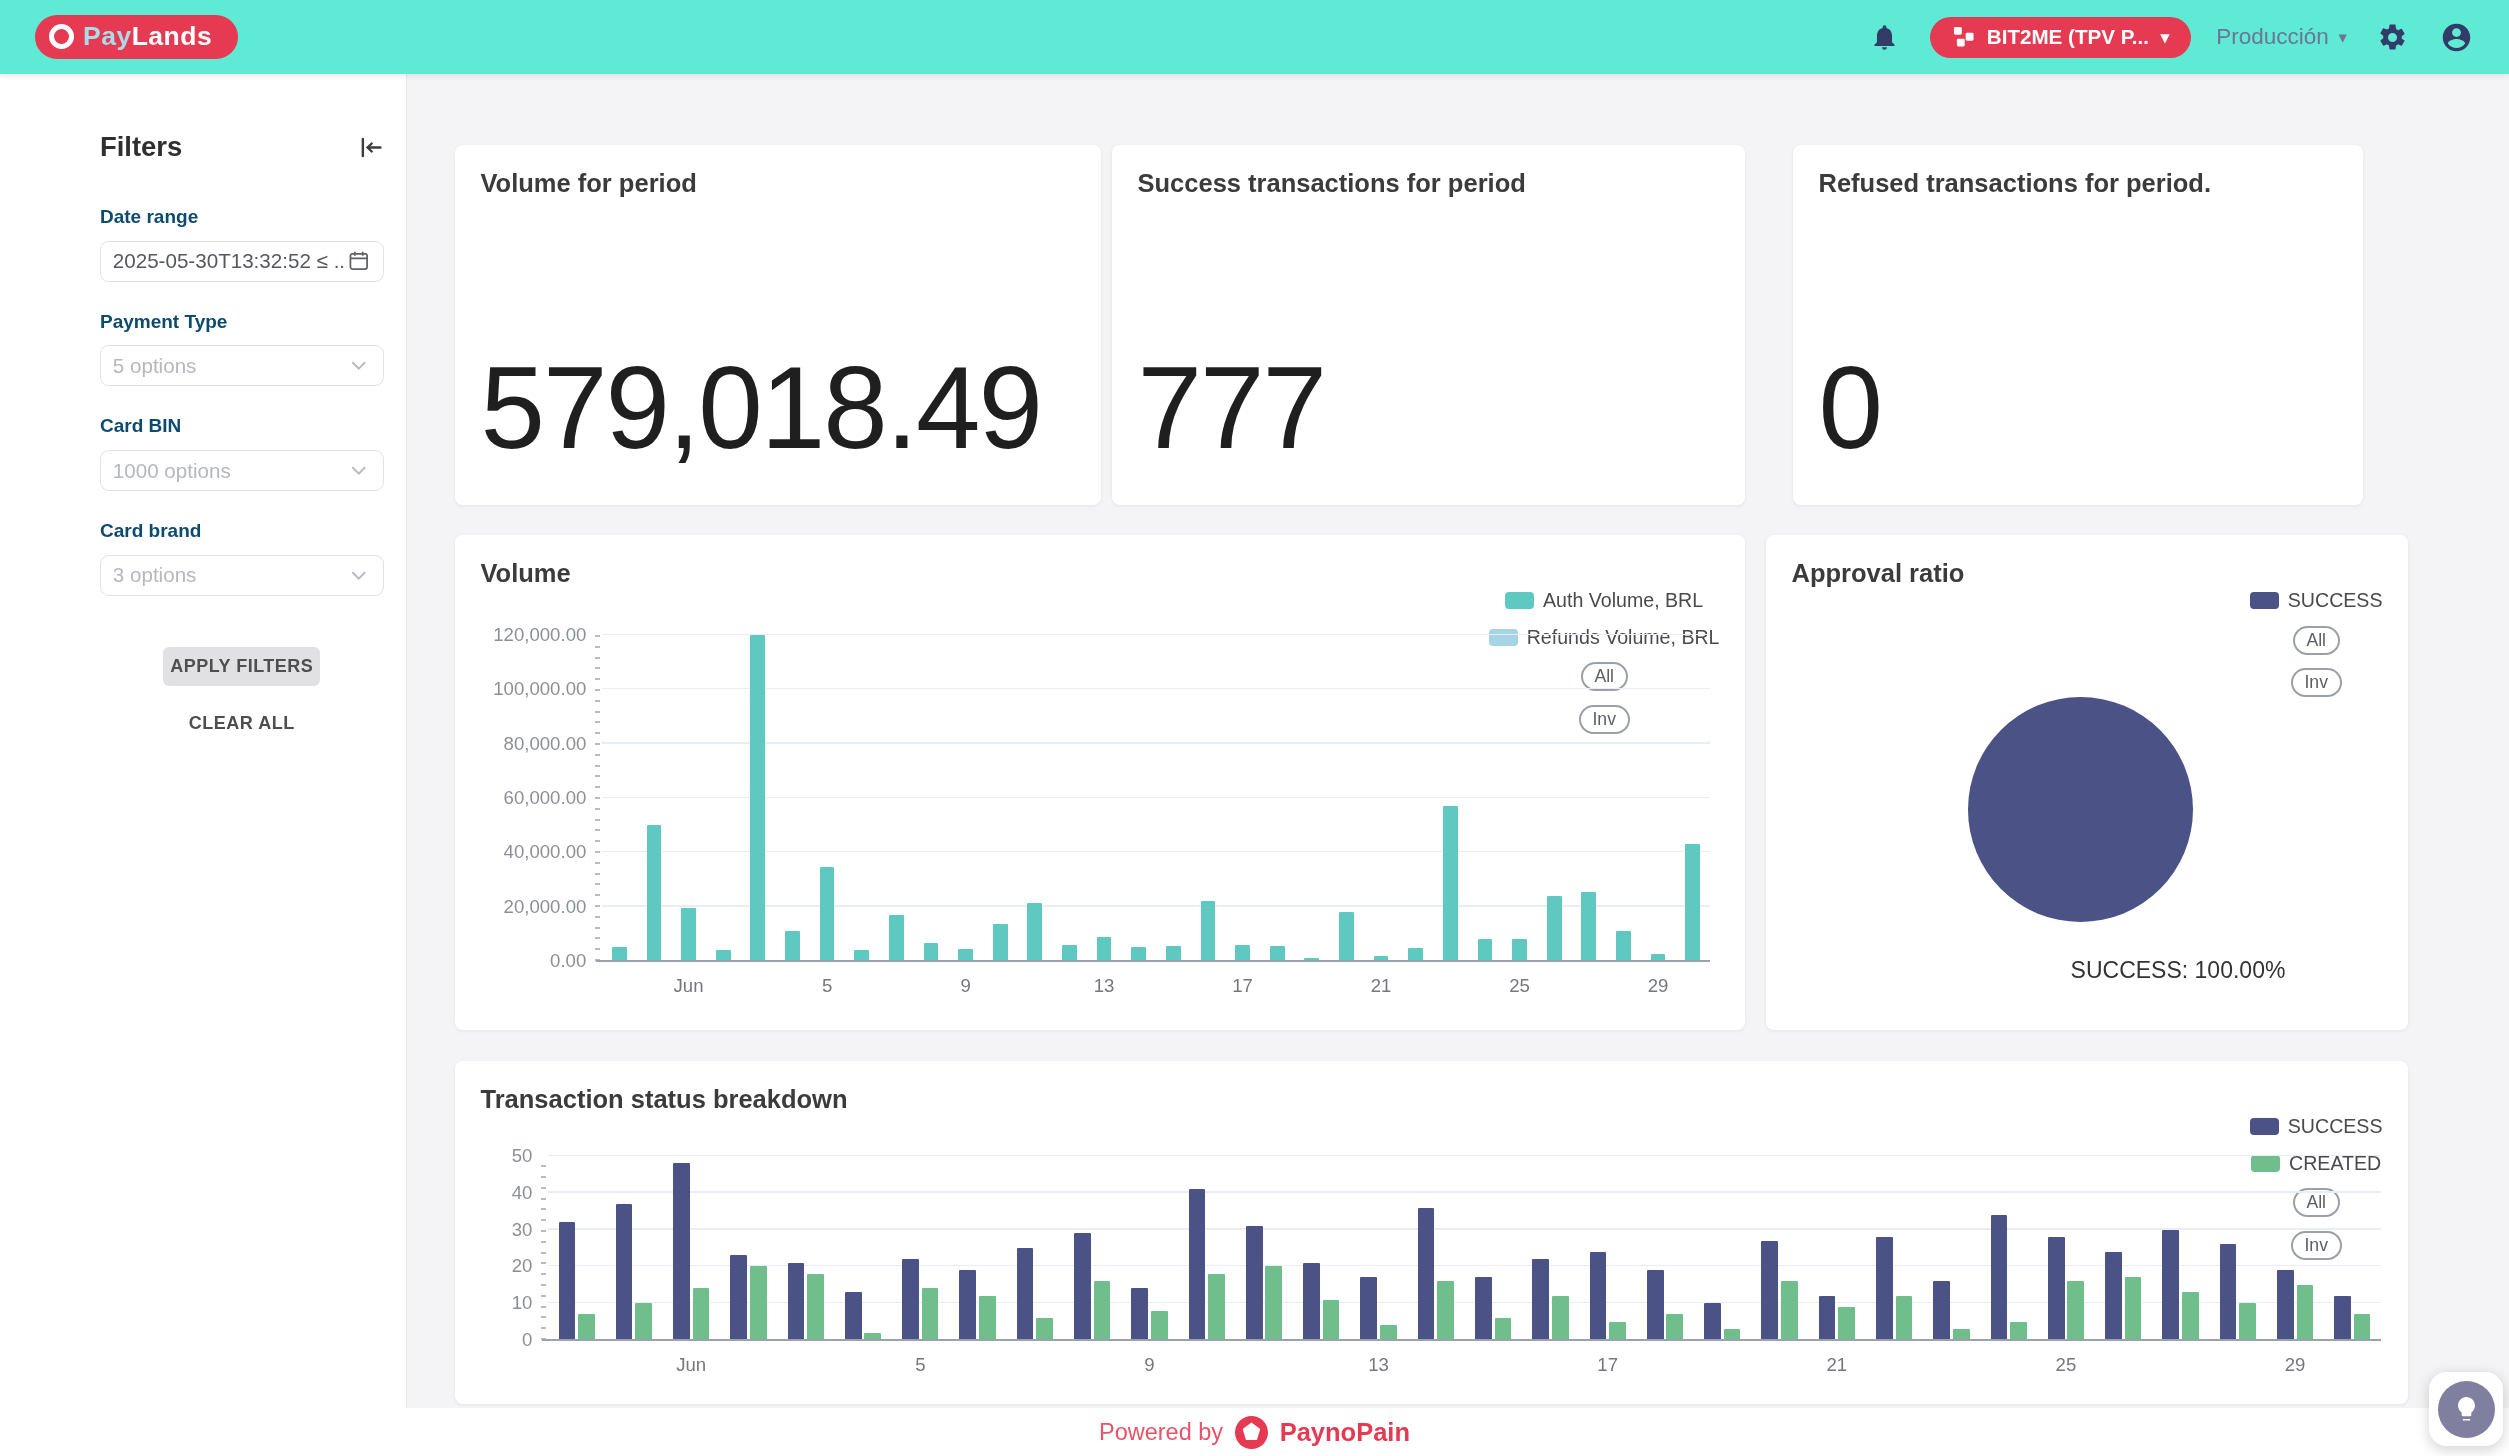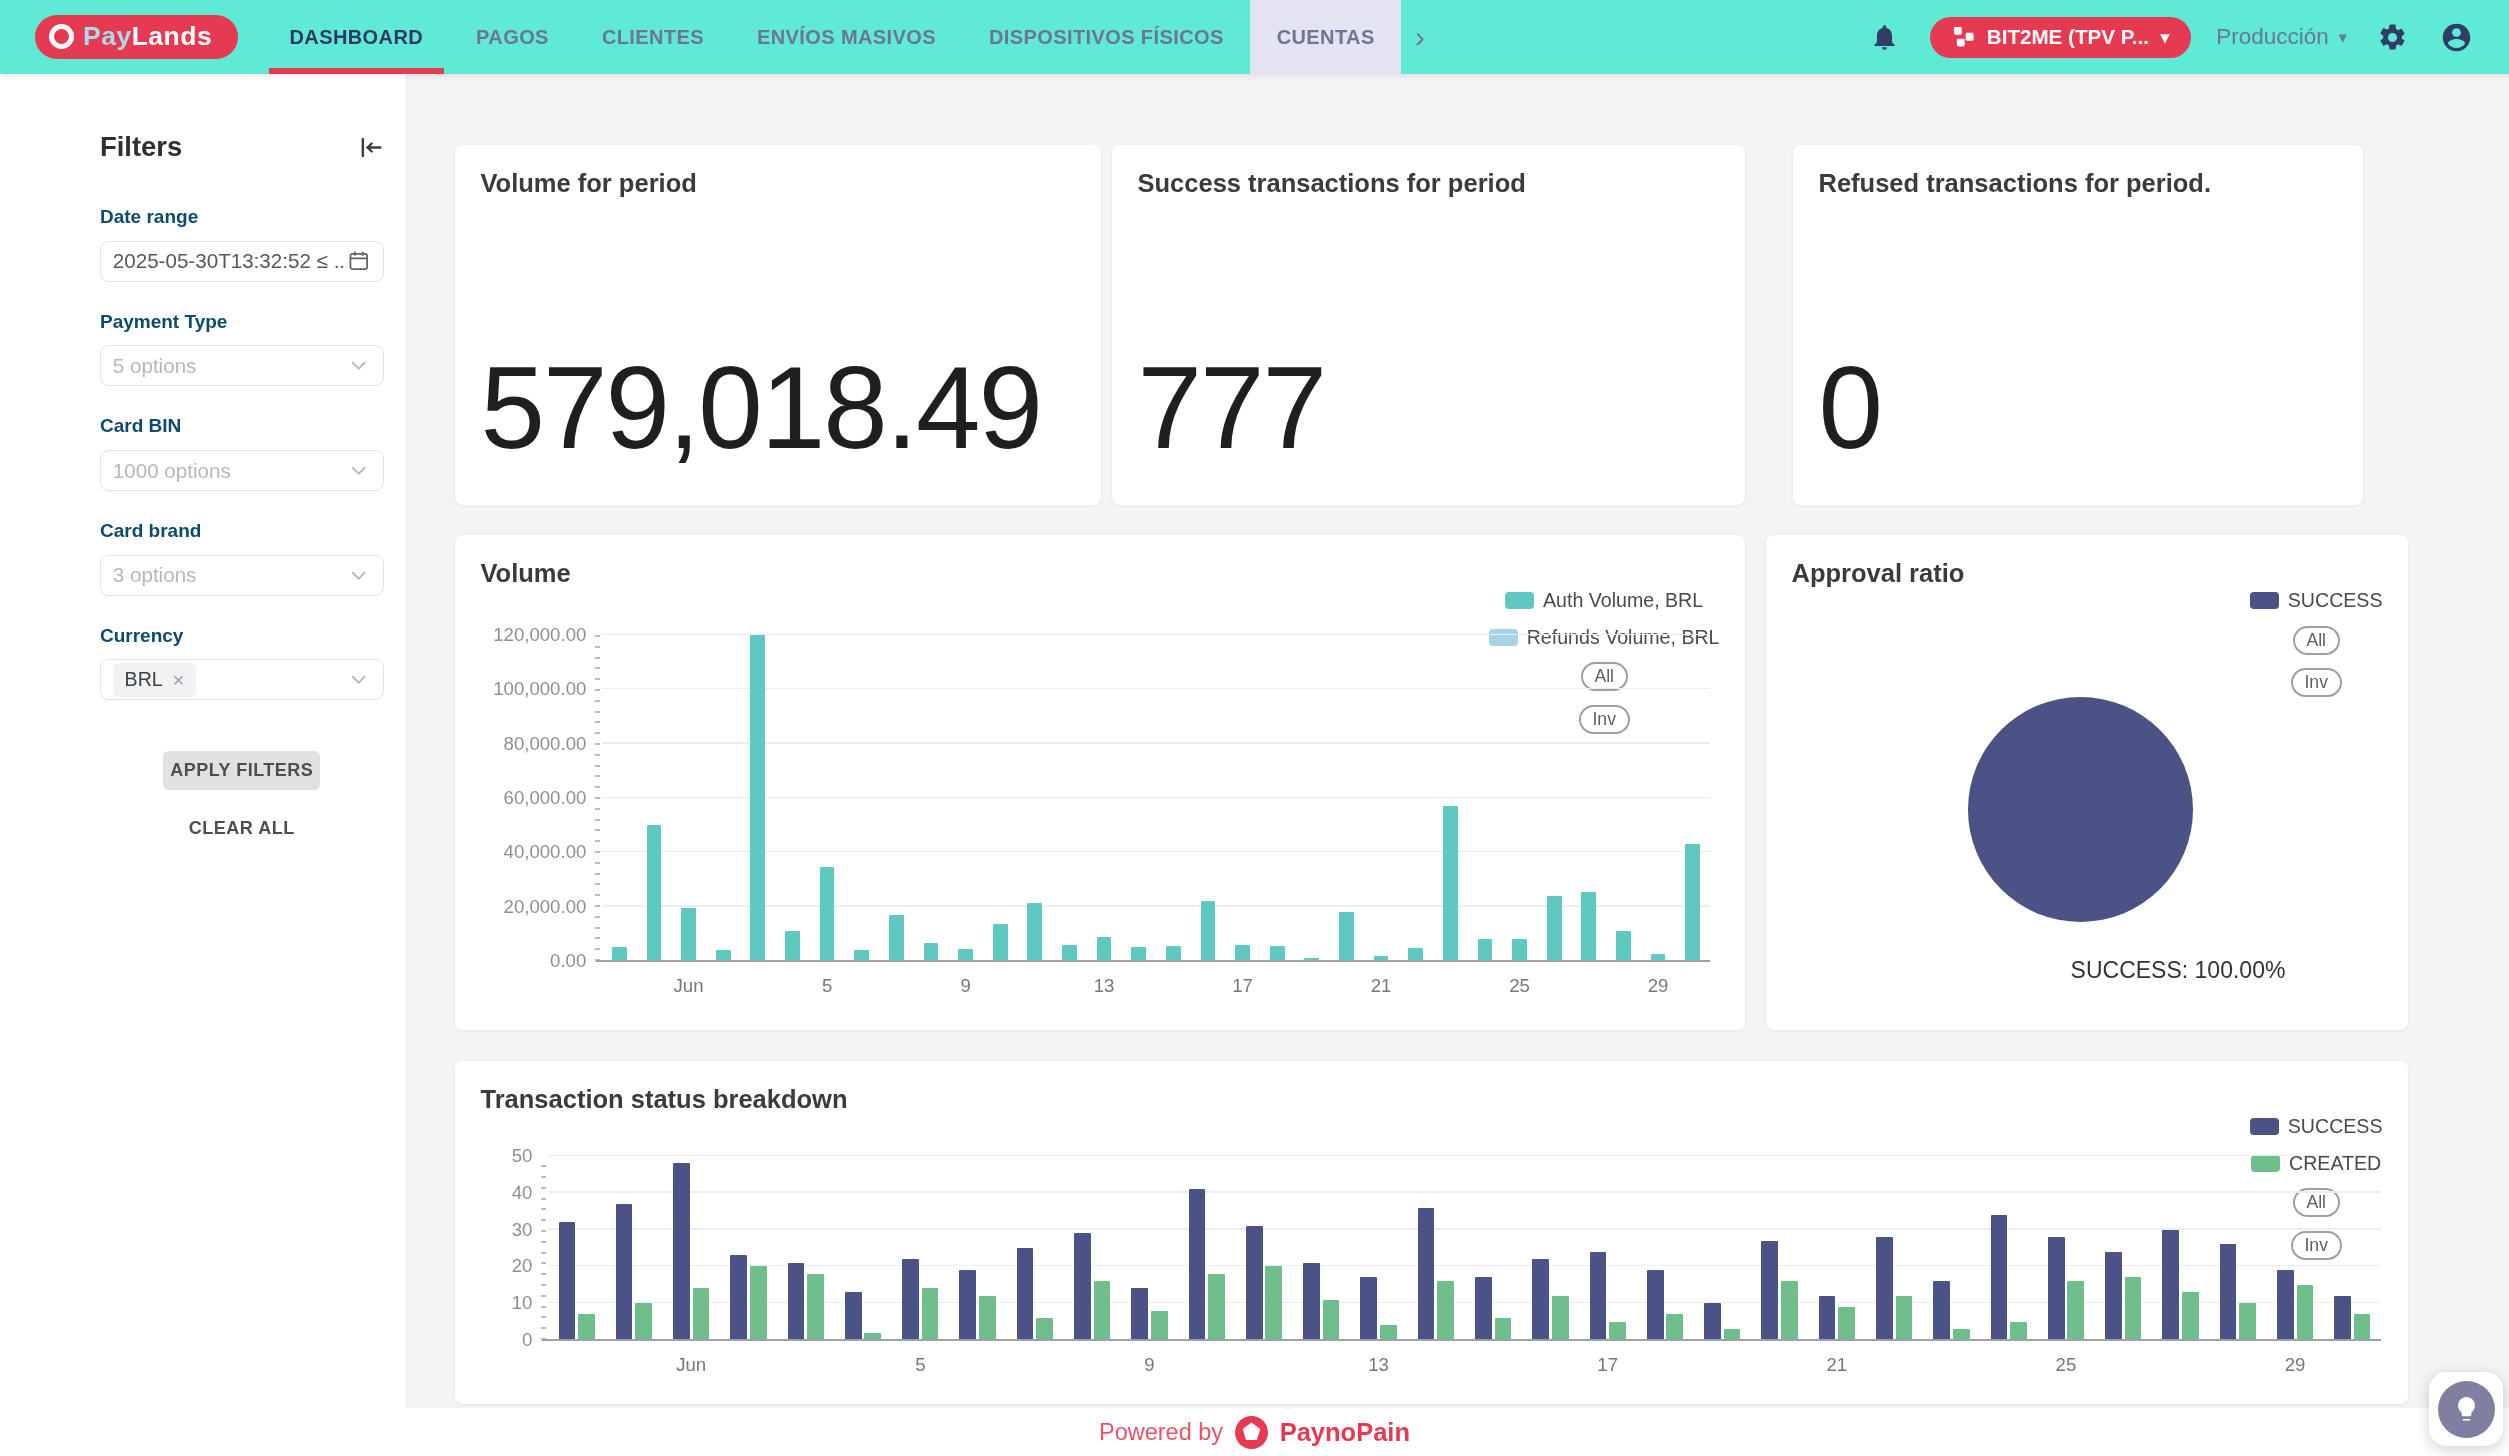--- a/index.html
+++ b/index.html
@@ -110,29 +110,20 @@
     display:flex; align-items:center; justify-content:center; }
 </style>
 </head>
 <body>
 
 <header class="topbar">
   <div class="logo">
     <span class="logo-ring"></span>
     <span class="logo-text"><span class="pay">Pay</span><span class="lands">Lands</span></span>
   </div>
-  <nav class="nav" id="nav">
-      <div class="nav-item active">DASHBOARD</div>
-      <div class="nav-item">PAGOS</div>
-      <div class="nav-item">CLIENTES</div>
-      <div class="nav-item">ENVÍOS MASIVOS</div>
-      <div class="nav-item">DISPOSITIVOS FÍSICOS</div>
-      <div class="nav-item highlighted">CUENTAS</div>
-      <div class="nav-chevron">›</div>
-    </nav>
   <div class="topbar-right">
     <div class="icon-btn">
       <svg width="29" height="29" viewBox="0 0 24 24">
           <path fill="#333c66" d="M12 22.2c1.15 0 2.08-.93 2.08-2.08h-4.16c0 1.15.93 2.08 2.08 2.08zm6.25-6.25v-5.2c0-3.2-1.7-5.87-4.69-6.58v-.71c0-.86-.7-1.56-1.56-1.56s-1.56.7-1.56 1.56v.71C7.45 4.88 5.75 7.54 5.75 10.75v5.2l-2.08 2.08v1.04h16.66v-1.04l-2.08-2.08z"></path>
         </svg>
     </div>
     <div class="merchant-pill">
       <svg width="23.5" height="23.5" viewBox="0 0 24 24">
           <g fill="#fff">
             <rect x="2" y="2" width="8" height="8" rx="1.5"></rect>
@@ -202,30 +193,20 @@
       </div>
       <div class="field">
         <div class="field-label">Card brand</div>
         <div class="control">
           <span class="placeholder">3 options</span>
           <svg class="chev" viewBox="0 0 24 24" fill="none" stroke="#b6bac1" stroke-width="2" stroke-linecap="round">
             <path d="m6 9 6 6 6-6"></path>
           </svg>
         </div>
       </div>
-      <div class="field">
-        <div class="field-label">Currency</div>
-        <div class="control">
-          <span class="chip">BRL<span class="x">×</span></span>
-          <span class="placeholder"></span>
-          <svg class="chev" viewBox="0 0 24 24" fill="none" stroke="#b6bac1" stroke-width="2" stroke-linecap="round">
-            <path d="m6 9 6 6 6-6"></path>
-          </svg>
-        </div>
-      </div>
     </div>
   <button class="apply-btn">APPLY FILTERS</button>
   <button class="clear-btn">CLEAR ALL</button>
 </aside>
 
 <main class="main">
   <div id="stats-row">
       <section class="card stat-card">
         <h2 class="card-title">Volume for period</h2>
         <div class="stat-value">579,018.49</div>

